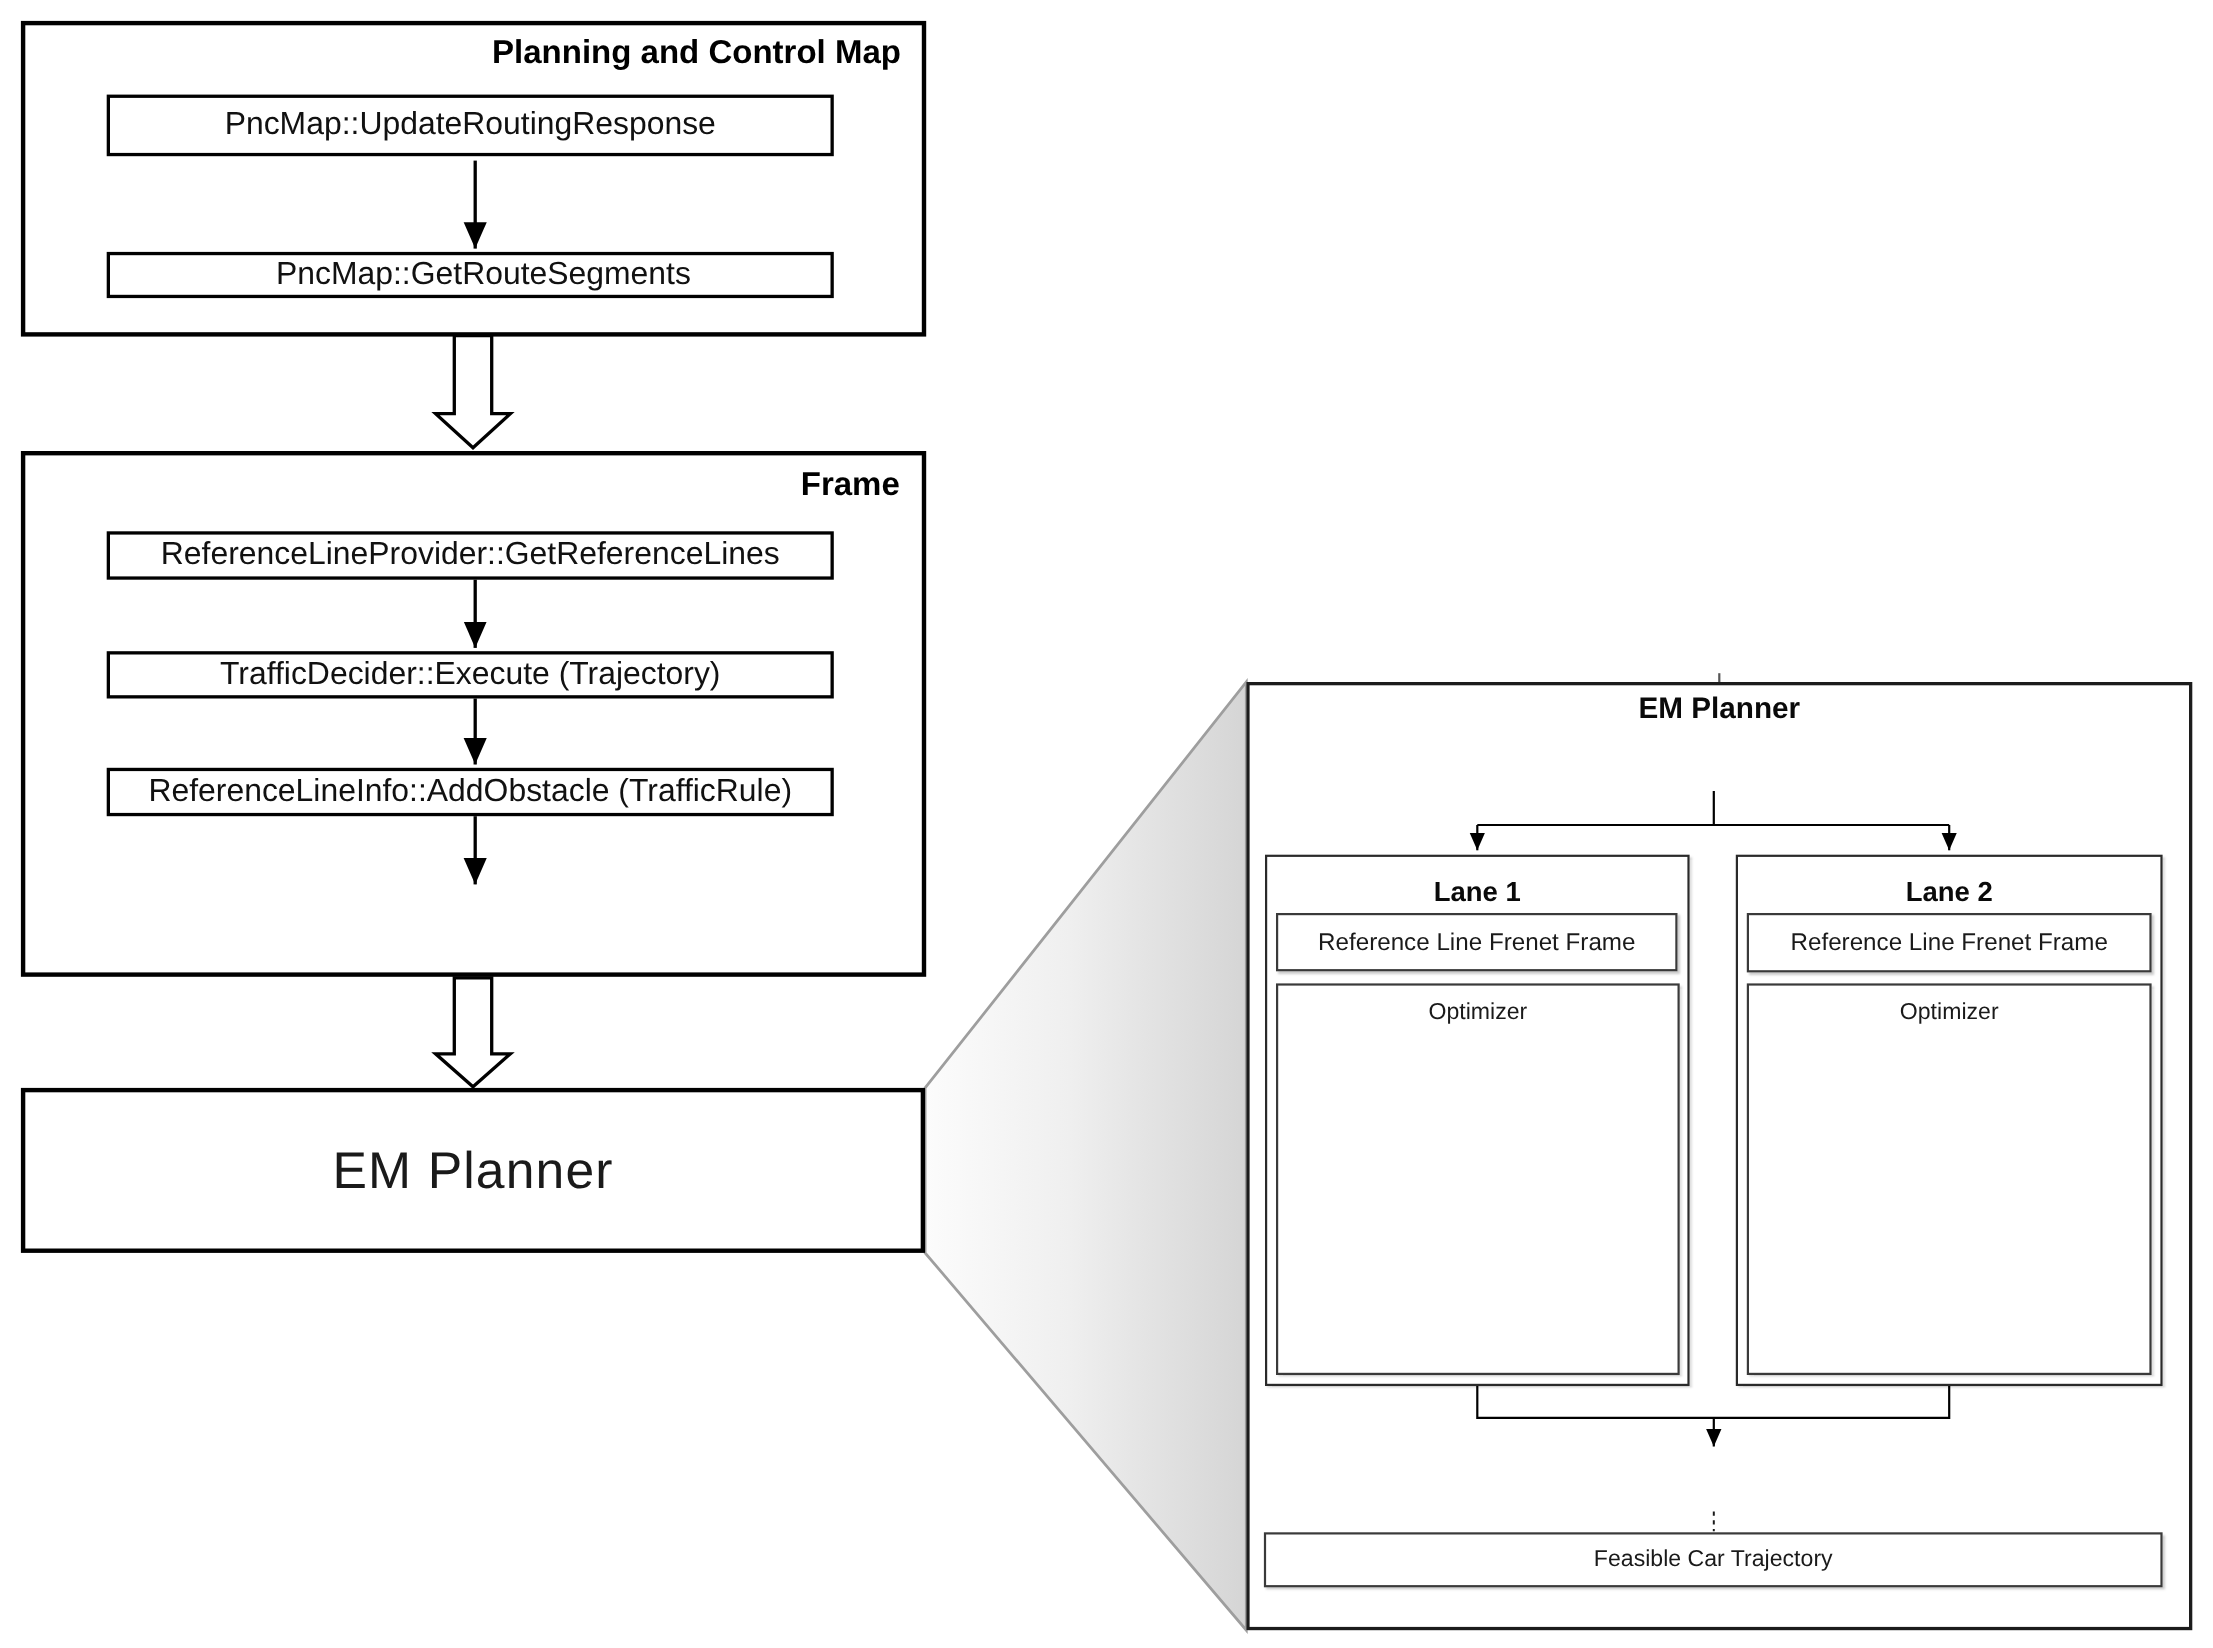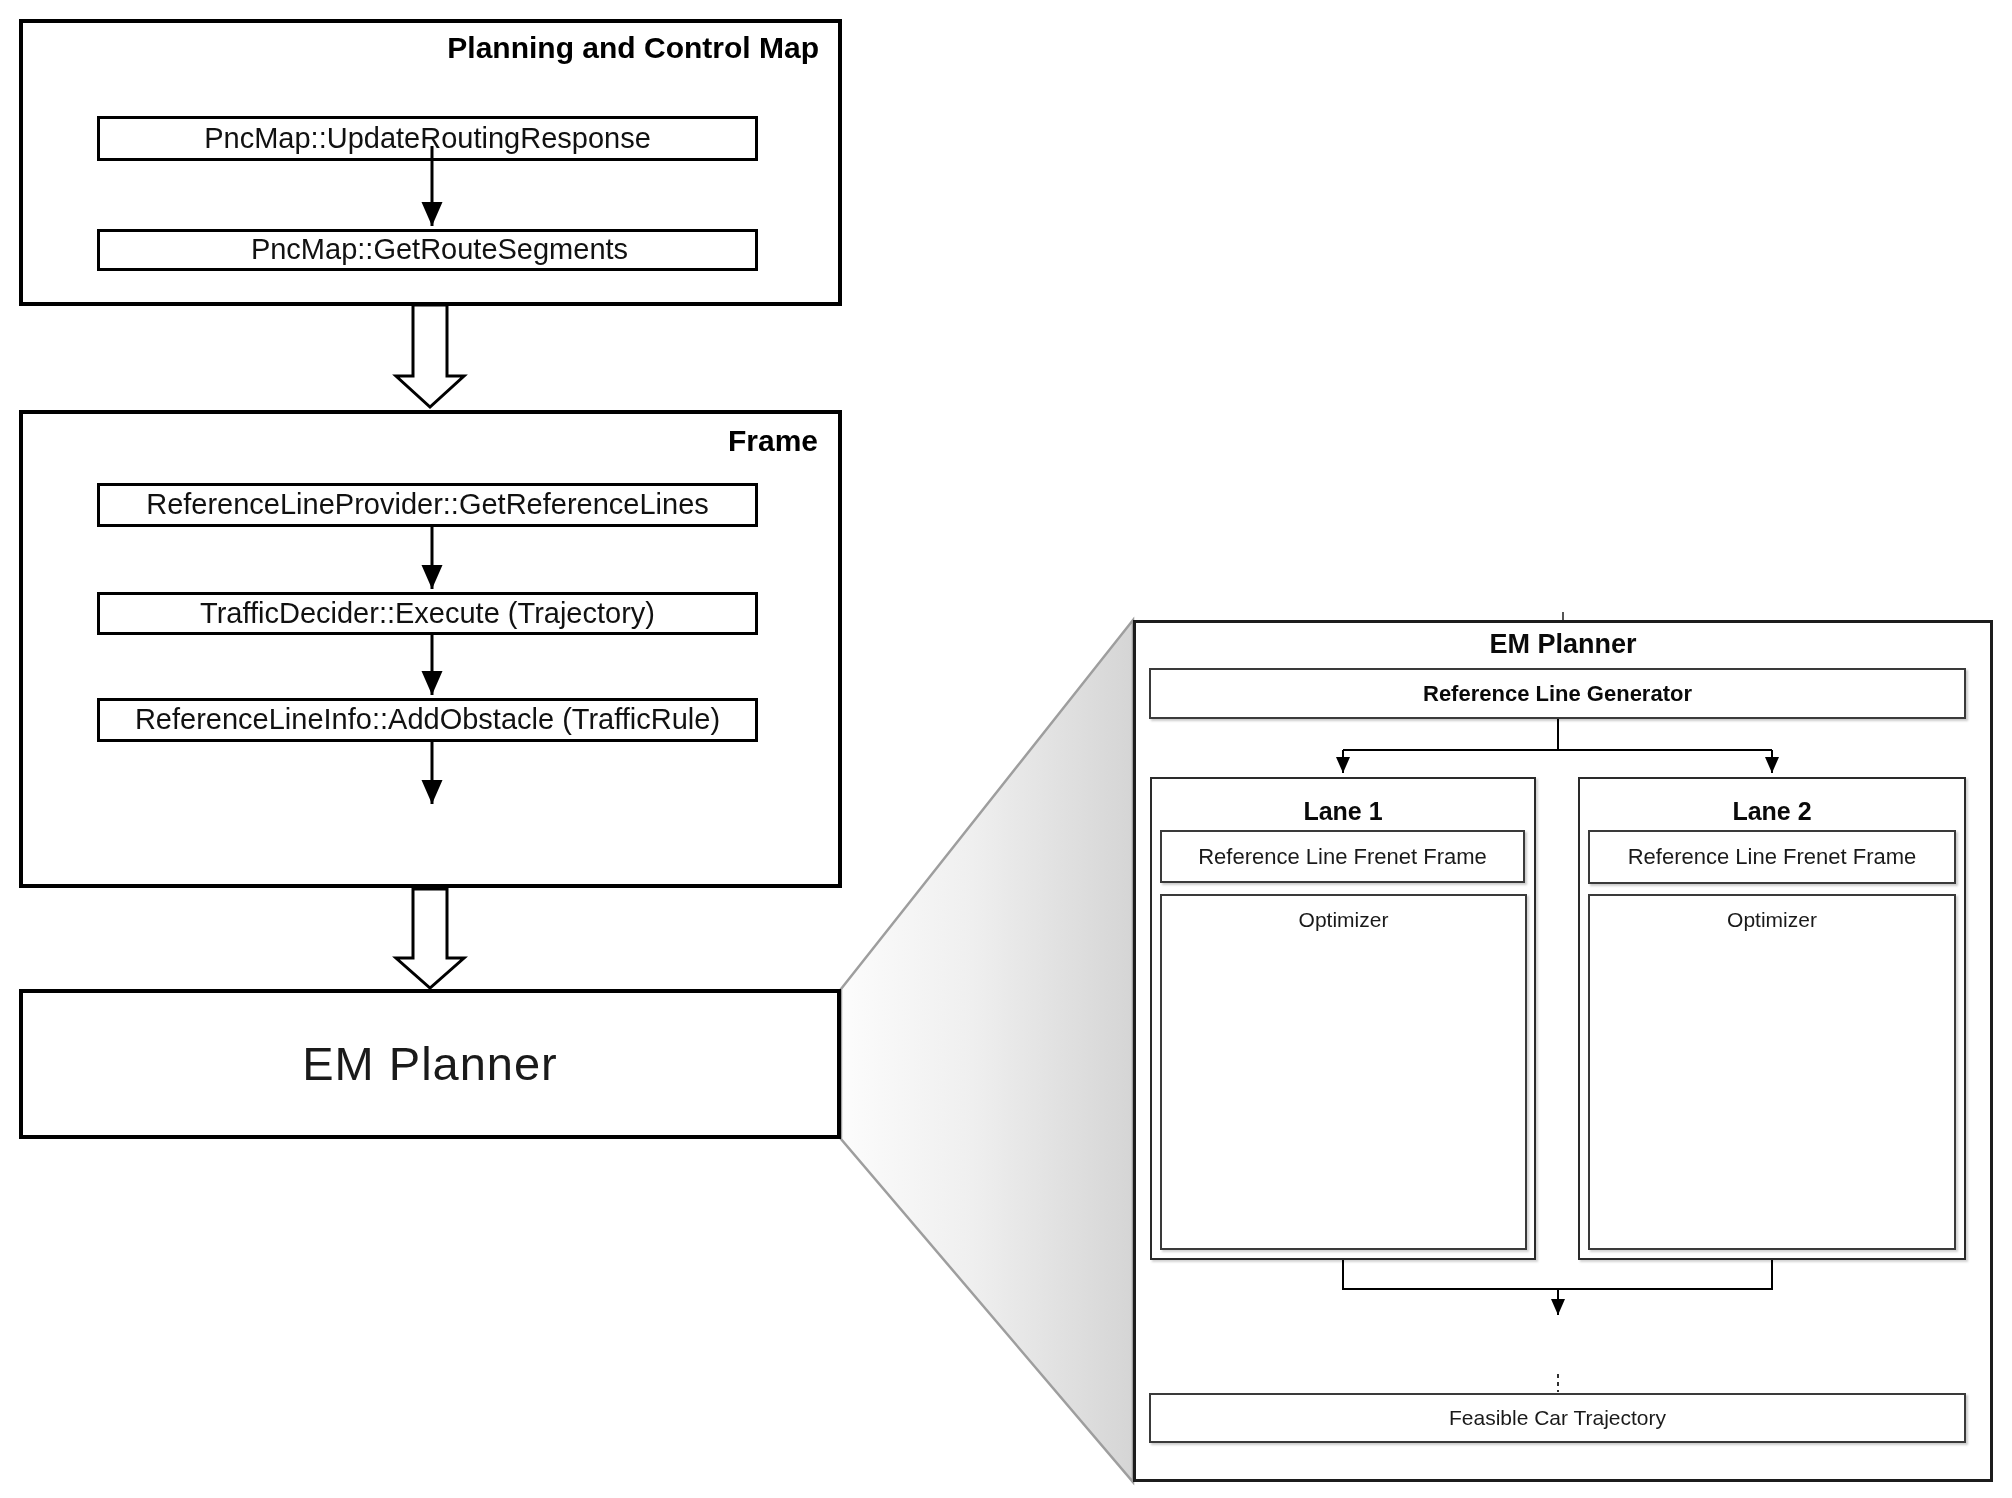--- a/index.html
+++ b/index.html
@@ -74,35 +74,34 @@
         <stop offset="0" stop-color="#fcfcfc"></stop>
         <stop offset="0.45" stop-color="#efefef"></stop>
         <stop offset="1" stop-color="#d5d5d5"></stop>
       </linearGradient>
     </defs>
     <polygon points="841,989 1133,620 1133,1482 841,1139" fill="url(#coneGrad)" stroke="#9e9e9e" stroke-width="2.5"></polygon>
   </svg>
 
   <div class="box outer" style="left:19px;top:19px;width:823px;height:287px;"></div>
   <div class="ltitle" style="left:300px;top:31px;width:519px;">Planning and Control Map</div>
-  <div class="box lbox" style="left:97px;top:116px;width:661px;height:45px;text-align:right;">PncMap::UpdateRoutingResponse</div>
+  <div class="box lbox" style="left:97px;top:86px;width:661px;height:56px;text-align:right;">PncMap::UpdateRoutingResponse</div>
   <div class="box lbox" style="left:97px;top:229px;width:661px;height:42px;padding-left:24px;">PncMap::GetRouteSegments</div>
 
   <div class="box outer" style="left:19px;top:410px;width:823px;height:478px;"></div>
   <div class="ltitle" style="left:500px;top:424px;width:318px;">Frame</div>
   <div class="box lbox" style="left:97px;top:483px;width:661px;height:44px;">ReferenceLineProvider::GetReferenceLines</div>
   <div class="box lbox" style="left:97px;top:592px;width:661px;height:43px;">TrafficDecider::Execute (Trajectory)</div>
   <div class="box lbox" style="left:97px;top:698px;width:661px;height:44px;">ReferenceLineInfo::AddObstacle (TrafficRule)</div>
 
   <div class="box em-main" style="left:19px;top:989px;width:822px;height:150px;">EM Planner</div>
 
   <div class="box panel" style="left:1133px;top:620px;width:860px;height:862px;"></div>
   <div class="ptitle" style="left:1133px;top:629px;width:860px;">EM Planner</div>
 
-  <div class="box pbox bold" style="left:1149px;top:668px;width:817px;height:51px;">Reference Line Generator</div>
 
   <div class="abs lane" style="left:1150px;top:777px;width:386px;height:483px;">
     <div class="lane-label">Lane 1</div>
   </div>
   <div class="box pbox" style="left:1160px;top:830px;width:365px;height:53px;">Reference Line Frenet Frame</div>
   <div class="optimizer" style="left:1160px;top:894px;width:367px;height:356px;">
     <div class="opt-label">Optimizer</div>
   </div>
   <div class="step" style="left:1193px;top:947px;width:306px;height:61px;">SL Projection (E-step)</div>
   <div class="step" style="left:1193px;top:1020px;width:306px;height:62px;">Path Planning (M-step)</div>

